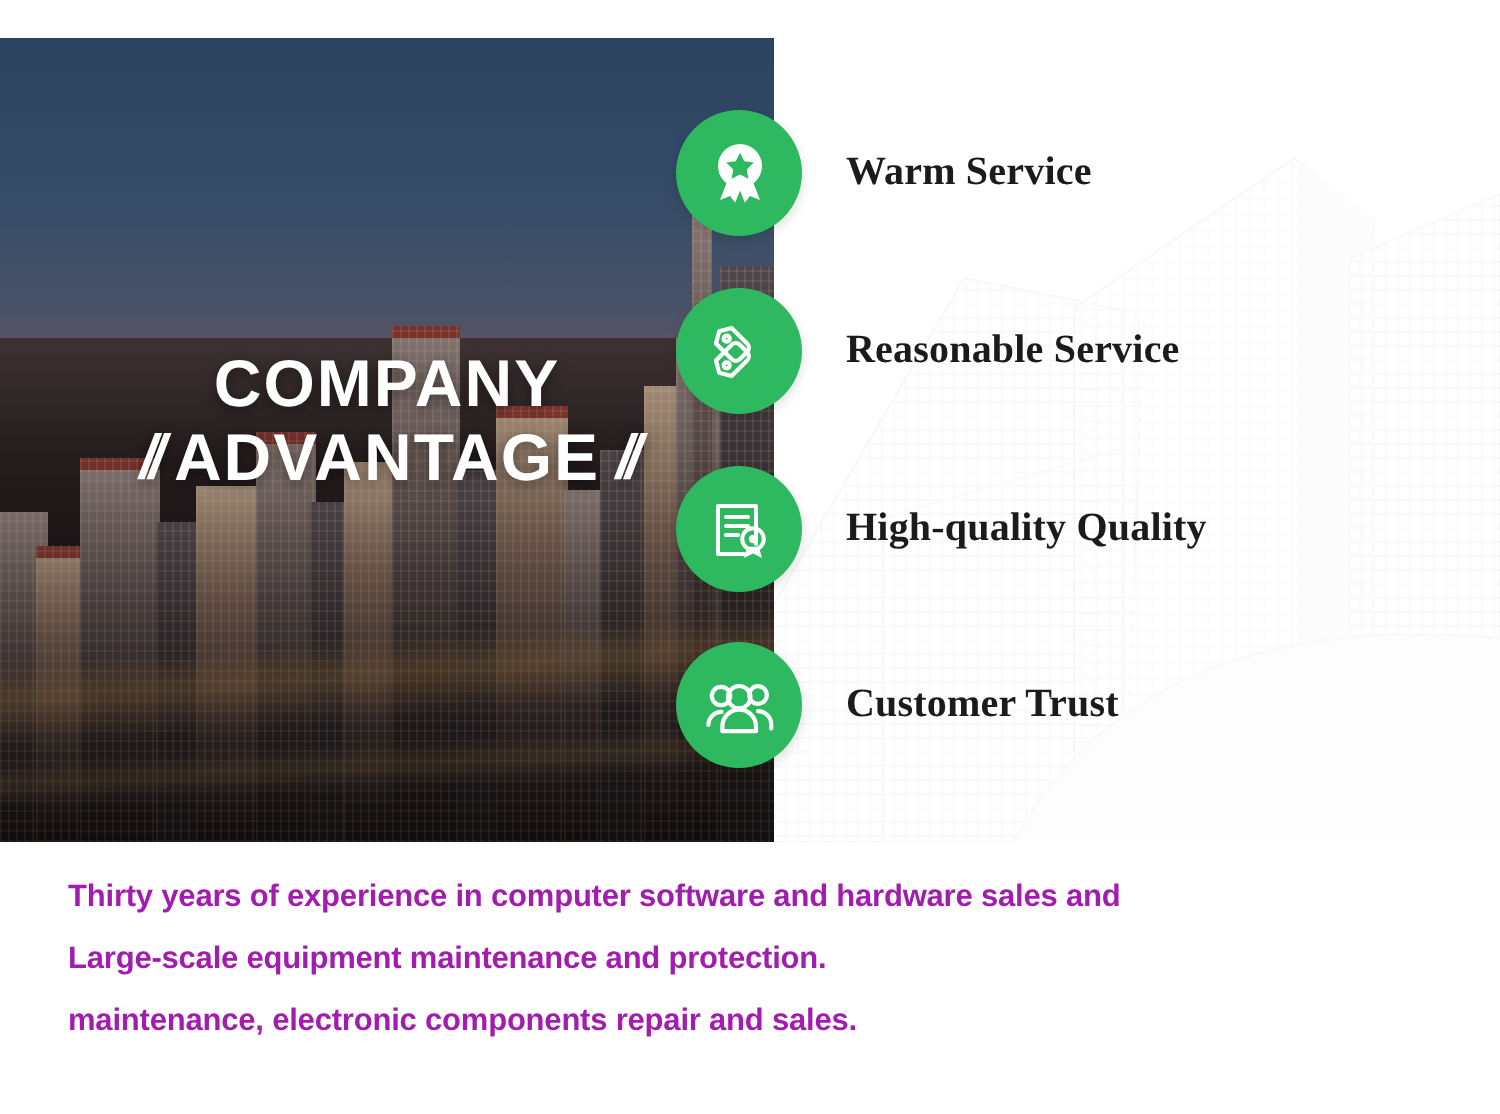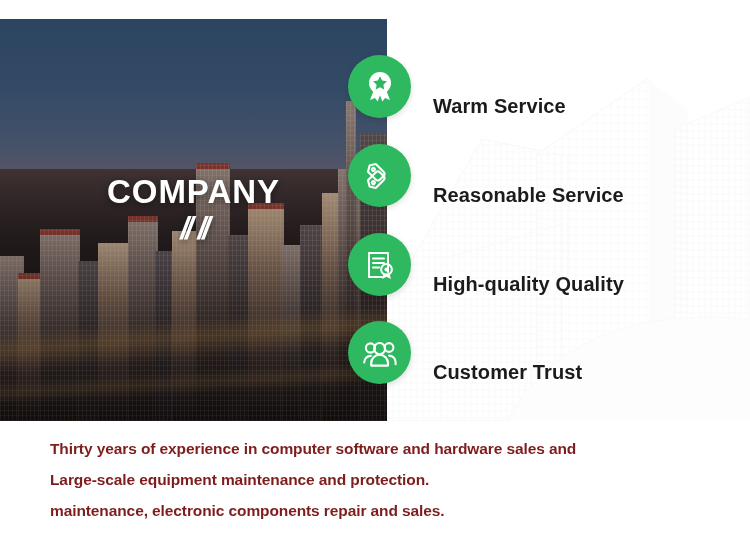--- a/index.html
+++ b/index.html
@@ -124,23 +124,24 @@
     font-size: 31px;
     font-weight: bold;
     font-style: italic;
     letter-spacing: -4px;
   }
 
   
   .features { position: absolute; left: 0; top: 0; width: 750px; height: 402px; z-index: 6; }
   .feature {
     position: absolute;
-    left: 348px;
+    left: 338px;
     display: flex;
-    align-items: flex-end;
+    align-items: center;
+    font-family: Liberation Serif, serif;
   }
   .f0 { top: 36px; }
   .f1 { top: 125px; }
   .f2 { top: 214px; }
   .f3 { top: 302px; }
 
   .fcircle {
     width: 63px;
     height: 63px;
     border-radius: 50%;
@@ -157,24 +158,24 @@
     font-size: 20px;
     font-weight: bold;
     color: #1b1b1b;
     white-space: nowrap;
     letter-spacing: .1px;
   }
 
   
   .desc {
     position: absolute;
-    left: 50px;
+    left: 34px;
     top: 433px;
     width: 690px;
-    color: #7f1d1d;
+    color: #a21caf;
   }
   .desc p {
     margin: 0;
     font-size: 15.5px;
     font-weight: bold;
     line-height: 31px;
     font-stretch: condensed;
     letter-spacing: -0.1px;
   }
 </style>
@@ -246,20 +247,21 @@
 
     <div class="roadglow"></div>
     <div class="roadglow2"></div>
     <div class="photo-shade"></div>
   </div>
 
   <div class="headline">
     <div class="l1">COMPANY</div>
     <div class="l2">
       <span class="slash">//</span>
+      <span>ADVANTAGE</span>
       <span class="slash">//</span>
     </div>
   </div>
 
   <div class="features">
 
     <div class="feature f0">
       <div class="fcircle">
         <svg width="34" height="34" viewBox="0 0 34 34" aria-hidden="true">
           <path d="M10.5 21 L7 30 l5-2 2.6 3.4 3.4-8.6z" fill="#ffffff"></path>

